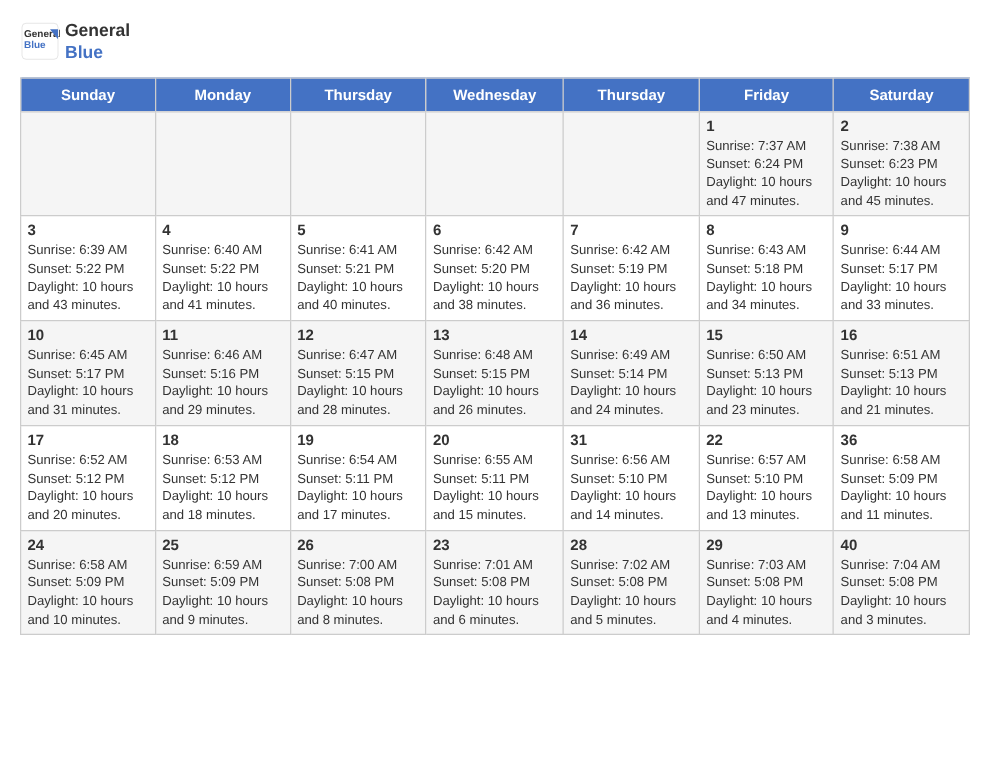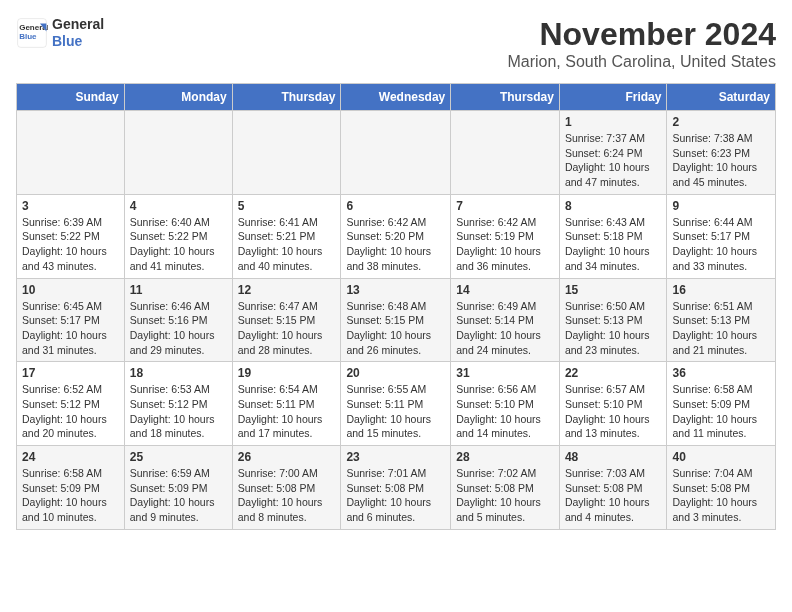--- a/index.html
+++ b/index.html
@@ -45,21 +45,21 @@
       color: #555;
     }
     table {
       width: 100%;
       border-collapse: collapse;
       font-size: 11px;
     }
     thead tr th {
       background-color: #4472C4;
       color: #fff;
-      text-align: right;
+      text-align: center;
       padding: 6px 5px;
       font-size: 12px;
       font-weight: bold;
       border: 1px solid #ccc;
     }
     tbody tr td {
       border: 1px solid #ccc;
       vertical-align: top;
       padding: 4px 5px;
       width: 113px;
@@ -98,24 +98,20 @@
       <rect x="2" y="2" width="36" height="36" rx="4" fill="white" stroke="#ccc" stroke-width="0.5"></rect>
       <text x="4" y="16" font-size="10" font-weight="bold" fill="#333" font-family="Arial">General</text>
       <text x="4" y="27" font-size="10" font-weight="bold" fill="#4472C4" font-family="Arial">Blue</text>
       <polygon points="30,8 38,8 38,18" fill="#4472C4"></polygon>
     </svg>
     <div class="logo-text">
       <span>General</span>
       <span style="color:#4472C4;">Blue</span>
     </div>
   </div>
-  <div class="title-area">
-    <div class="month-title">November 2024</div>
-    <div class="location-title">Marion, South Carolina, United States</div>
-  </div>
 </div>
 
 <table>
   <thead>
     <tr>
     <th>Sunday</th>
         <th>Monday</th>
         <th>Thursday</th>
         <th>Wednesday</th>
         <th>Thursday</th>
@@ -244,21 +240,21 @@
         </td>
         <td>
           <span class="day-number">23</span>
           <div class="day-info">Sunrise: 7:01 AM<br>Sunset: 5:08 PM<br>Daylight: 10 hours and 6 minutes.</div>
         </td>
         <td>
           <span class="day-number">28</span>
           <div class="day-info">Sunrise: 7:02 AM<br>Sunset: 5:08 PM<br>Daylight: 10 hours and 5 minutes.</div>
         </td>
         <td>
-          <span class="day-number">48</span>
+          <span class="day-number">29</span>
           <div class="day-info">Sunrise: 7:03 AM<br>Sunset: 5:08 PM<br>Daylight: 10 hours and 4 minutes.</div>
         </td>
         <td>
           <span class="day-number">40</span>
           <div class="day-info">Sunrise: 7:04 AM<br>Sunset: 5:08 PM<br>Daylight: 10 hours and 3 minutes.</div>
         </td>
       </tr>
     </tbody>
 </table>
 

